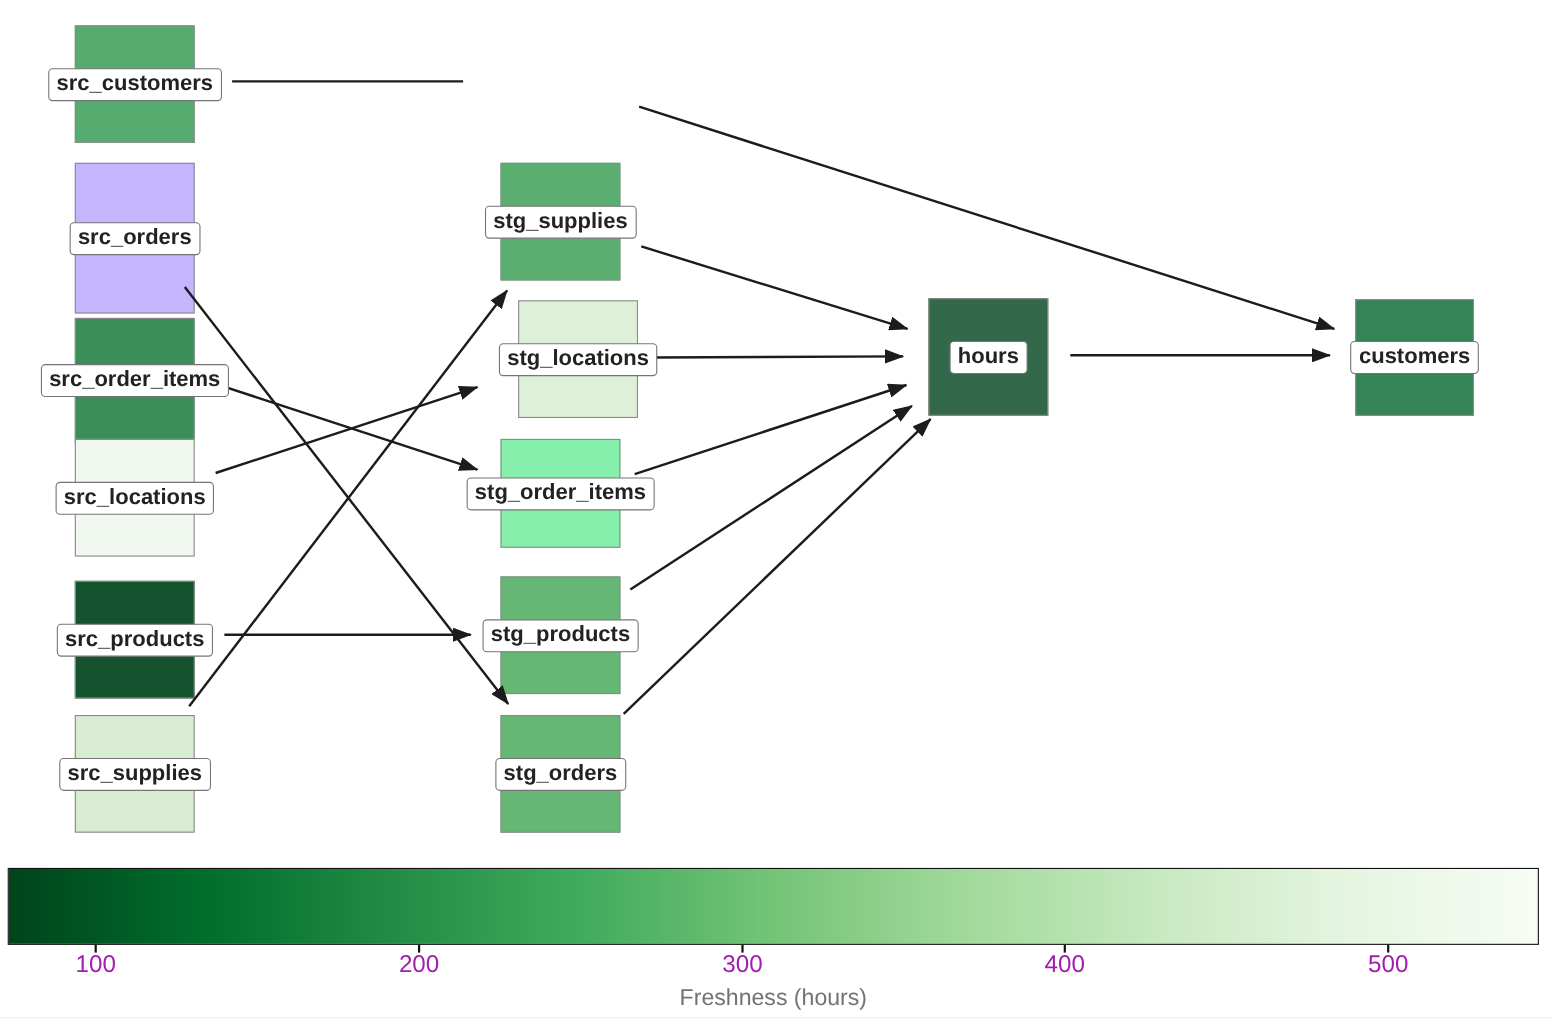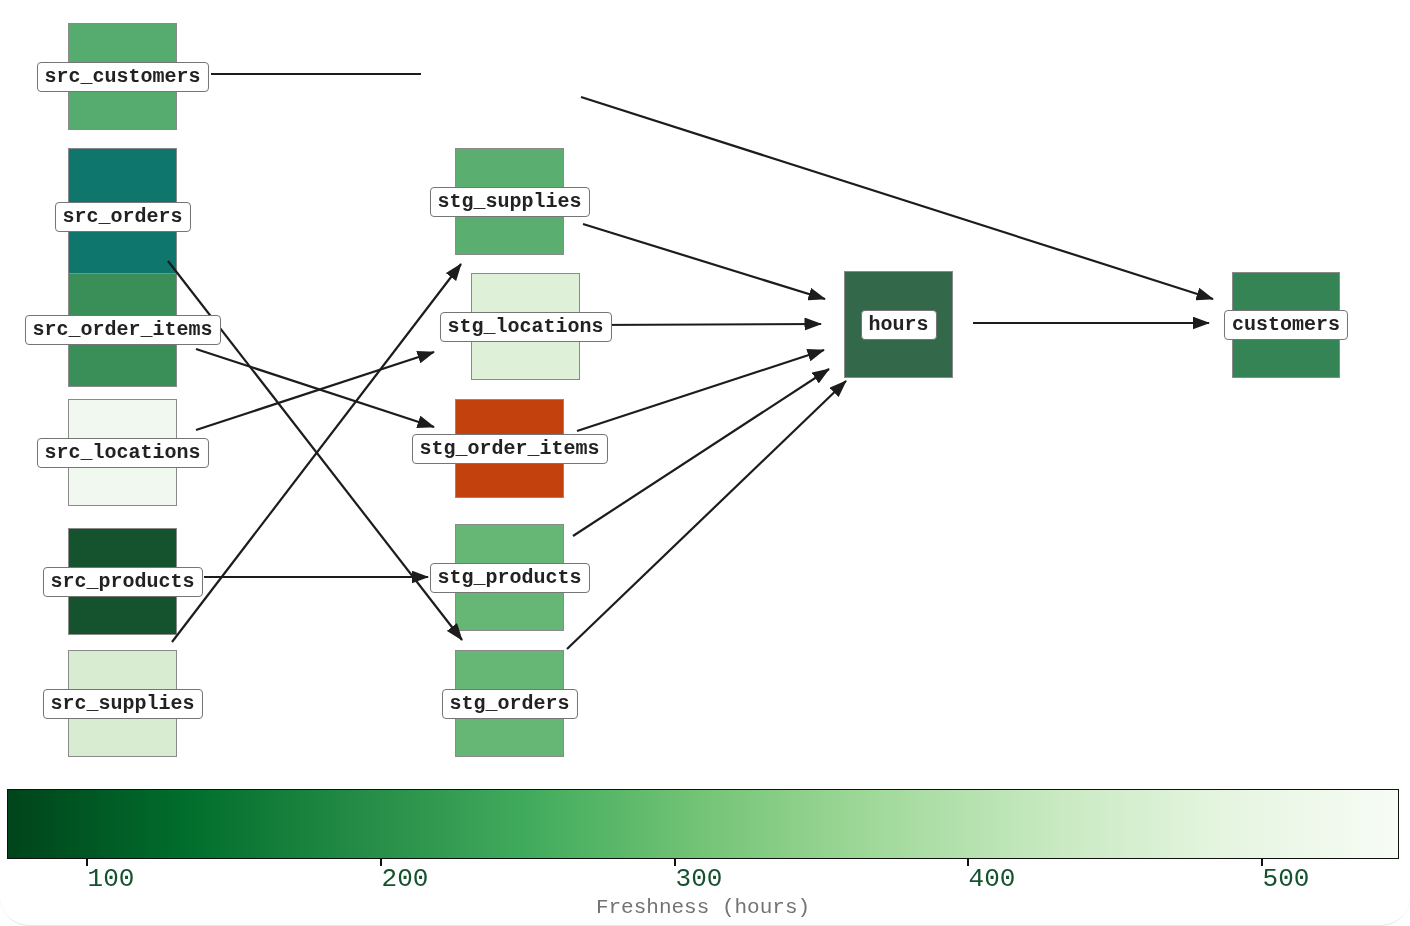--- a/index.html
+++ b/index.html
@@ -1,77 +1,77 @@
 <!DOCTYPE html>
 <html><head>
 <meta charset="utf-8">
 <style>
   html,body{margin:0;padding:0;background:#fff;}
   .canvas{
     position:relative;width:1410px;height:926px;background:#ffffff;
-    font-family:Liberation Mono, monospace;overflow:hidden;
-    border-bottom:1px solid #e6e6e6;box-sizing:border-box;border-radius:29px;
+    font-family:Liberation Sans, sans-serif;overflow:hidden;
+    border-bottom:1px solid #e6e6e6;box-sizing:border-box;
   }
   .node{
     position:absolute;border:1.6px solid #8a8a8a;box-sizing:border-box;
   }
   .node-label{
     position:absolute;left:50%;top:50%;transform:translate(-50%,-50%);
     background:#ffffff;border:1.6px solid #757575;border-radius:4px;
     padding:1px 7px 2px 7px;white-space:nowrap;
     font-size:20px;font-weight:bold;color:#222222;z-index:3;line-height:1.25;
   }
   #edge-layer{position:absolute;left:0;top:0;z-index:2;}
   .colorbar{
     position:absolute;left:7px;top:789px;width:1392px;height:70px;
     border:1.6px solid #111111;box-sizing:border-box;
   }
   .cb-tick{
     position:absolute;top:859px;width:2px;height:7px;background:#111111;
   }
   .cb-tick-label{
     position:absolute;top:864px;transform:translateX(-50%);
-    font-size:26px;color:#14532d;margin-left:24px;
+    font-size:22px;color:#a21caf;
   }
   .cb-axis-label{
     position:absolute;left:703px;top:896px;transform:translateX(-50%);
     font-size:21px;color:#737373;white-space:nowrap;
   }
 </style>
 </head>
 <body>
 
 <div class="canvas">
 
   <div class="node" style="left: 68px; top: 23px; width: 109px; height: 107px; background: rgb(86, 172, 110);">
     <div class="node-label">src_customers</div>
   </div>
-  <div class="node" style="left: 68px; top: 148px; width: 109px; height: 137px; background: #0f766e;">
+  <div class="node" style="left: 68px; top: 148px; width: 109px; height: 137px; background: #c4b5fd;">
     <div class="node-label">src_orders</div>
   </div>
-  <div class="node" style="left: 68px; top: 273px; width: 109px; height: 114px; background: rgb(58, 143, 88);">
+  <div class="node" style="left: 68px; top: 289px; width: 109px; height: 114px; background: rgb(58, 143, 88);">
     <div class="node-label">src_order_items</div>
   </div>
   <div class="node" style="left: 68px; top: 399px; width: 109px; height: 107px; background: rgb(241, 248, 239);">
     <div class="node-label">src_locations</div>
   </div>
   <div class="node" style="left: 68px; top: 528px; width: 109px; height: 107px; background: #14532d;">
     <div class="node-label">src_products</div>
   </div>
   <div class="node" style="left: 68px; top: 650px; width: 109px; height: 107px; background: rgb(216, 236, 210);">
     <div class="node-label">src_supplies</div>
   </div>
 
   <div class="node" style="left: 455px; top: 148px; width: 109px; height: 107px; background: rgb(90, 174, 112);">
     <div class="node-label">stg_supplies</div>
   </div>
   <div class="node" style="left: 471px; top: 273px; width: 109px; height: 107px; background: rgb(222, 240, 216);">
     <div class="node-label">stg_locations</div>
   </div>
-  <div class="node" style="left: 455px; top: 399px; width: 109px; height: 99px; background: #c2410c;">
+  <div class="node" style="left: 455px; top: 399px; width: 109px; height: 99px; background: #86efac;">
     <div class="node-label">stg_order_items</div>
   </div>
   <div class="node" style="left: 455px; top: 524px; width: 109px; height: 107px; background: rgb(102, 183, 118);">
     <div class="node-label">stg_products</div>
   </div>
   <div class="node" style="left: 455px; top: 650px; width: 109px; height: 107px; background: rgb(102, 183, 118);">
     <div class="node-label">stg_orders</div>
   </div>
 
   <div class="node" style="left: 844px; top: 271px; width: 109px; height: 107px; background: rgb(51, 104, 74);">

